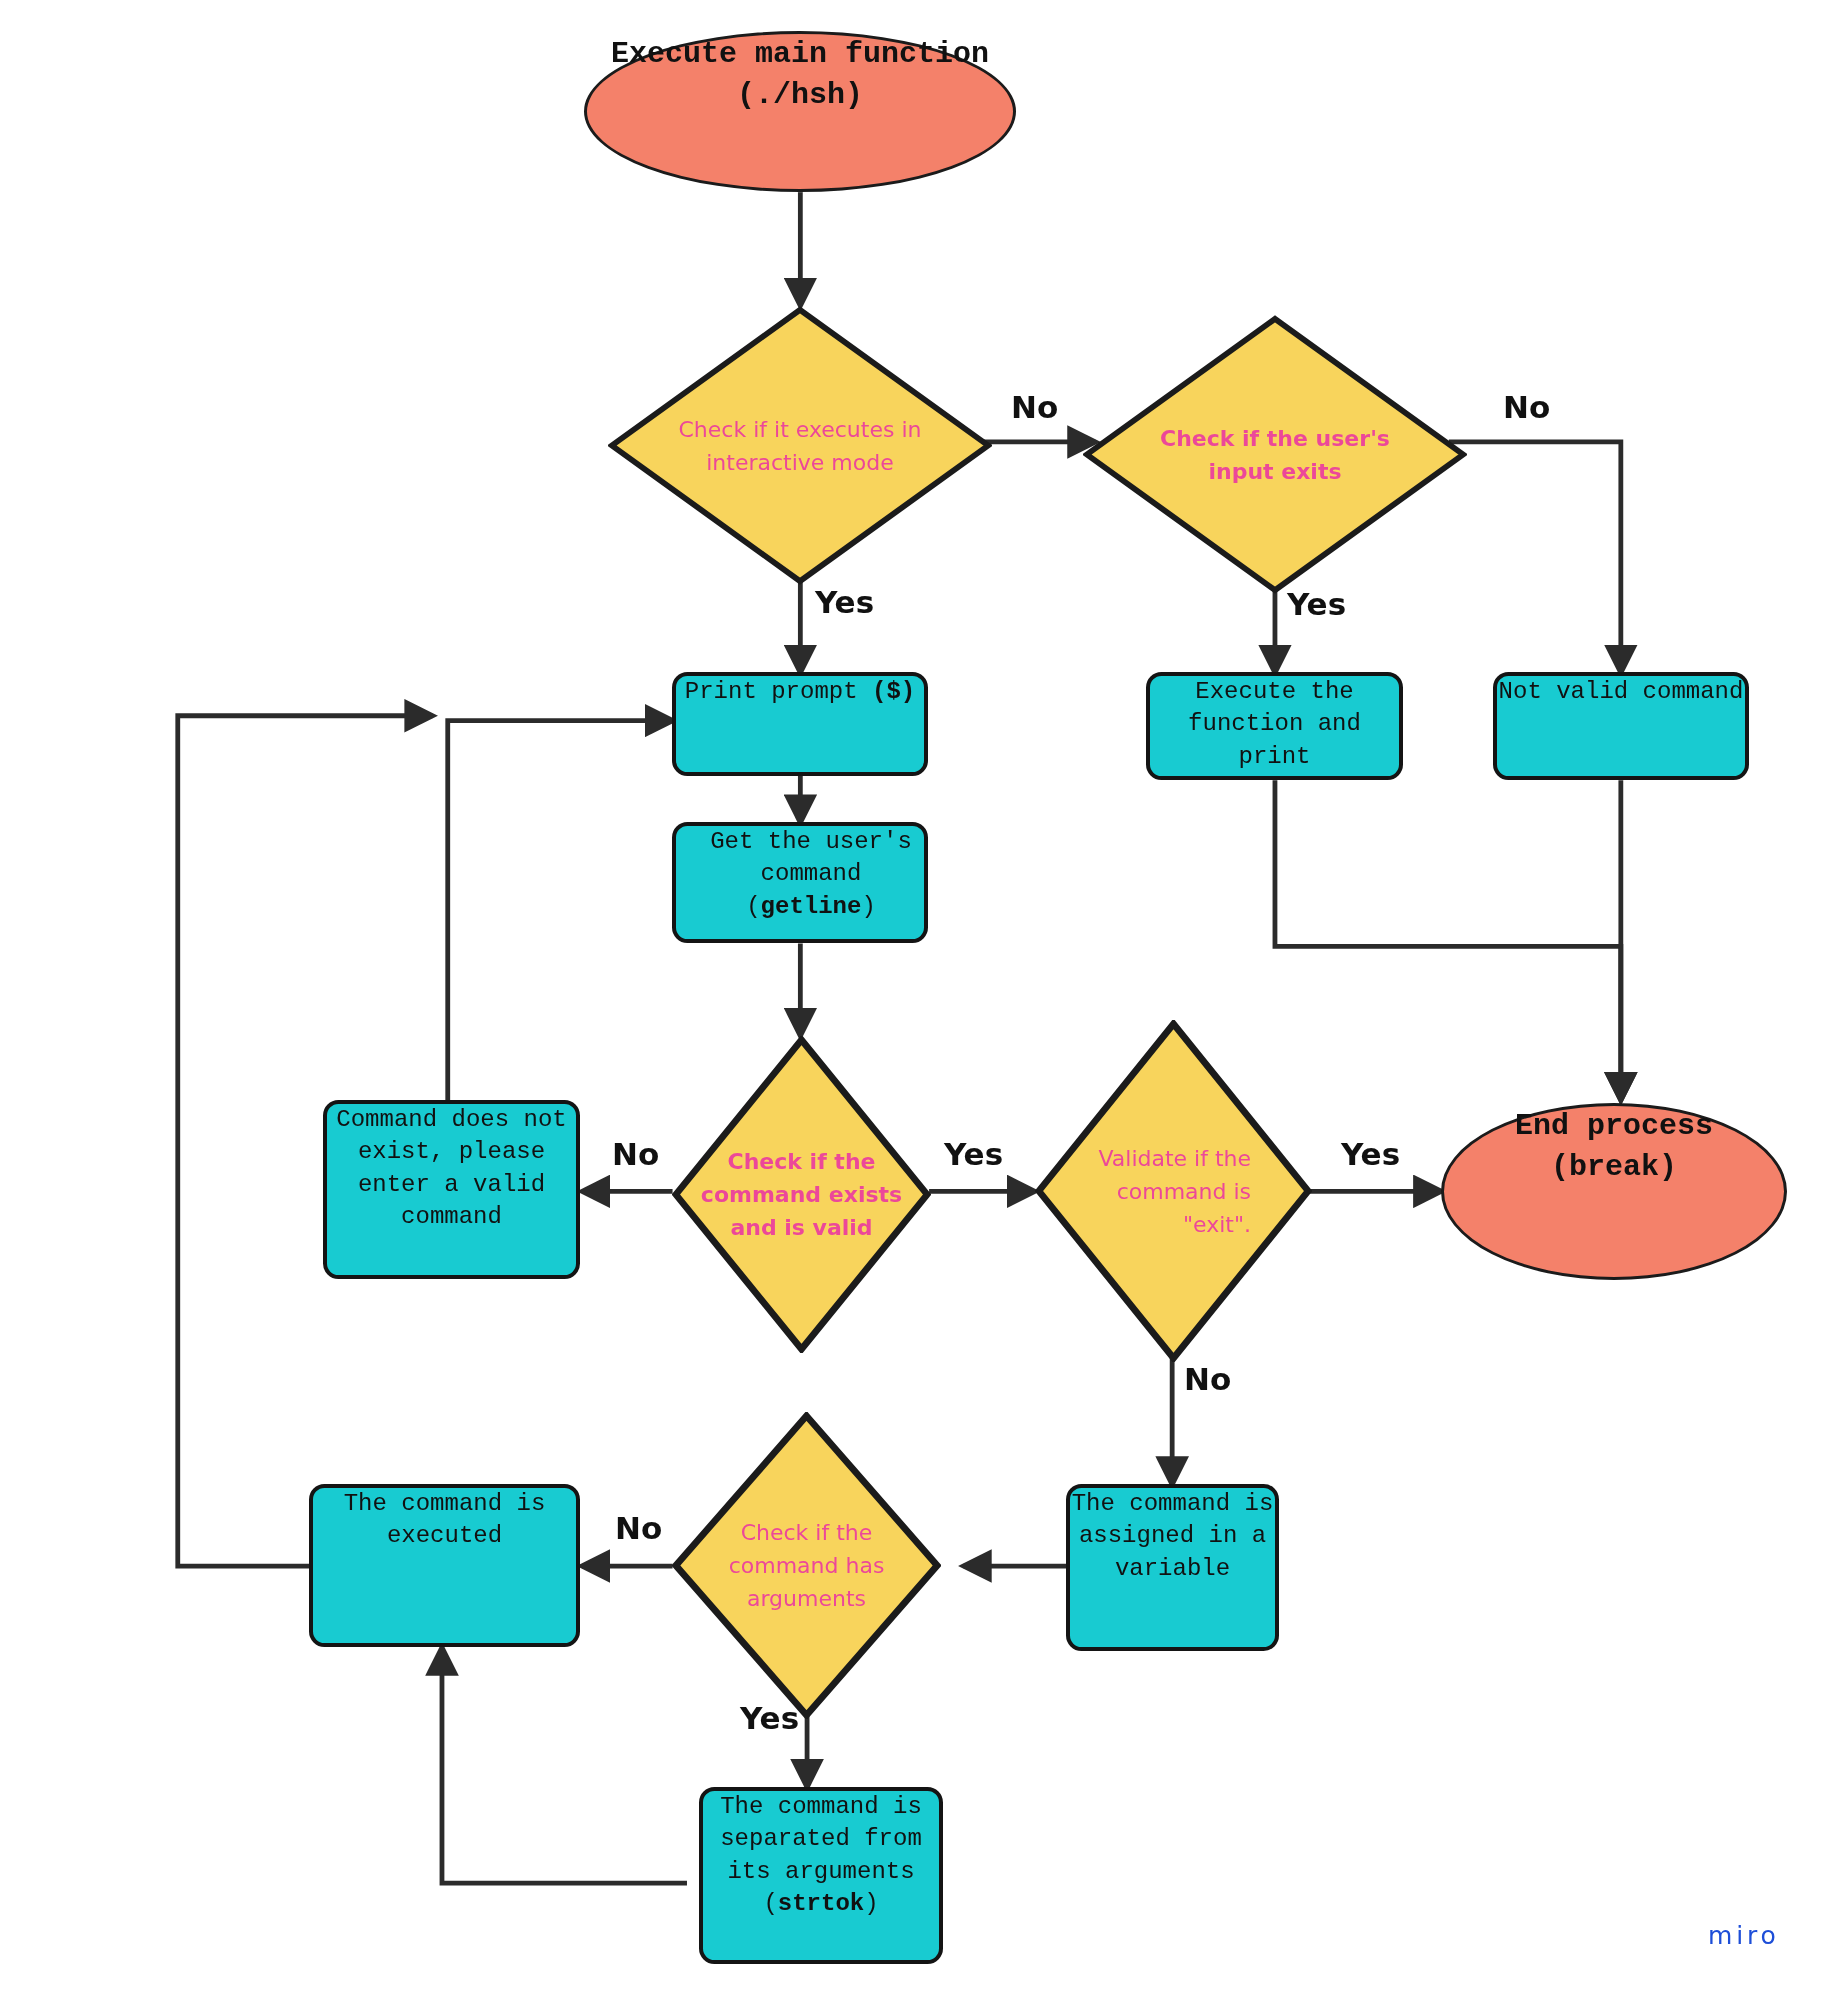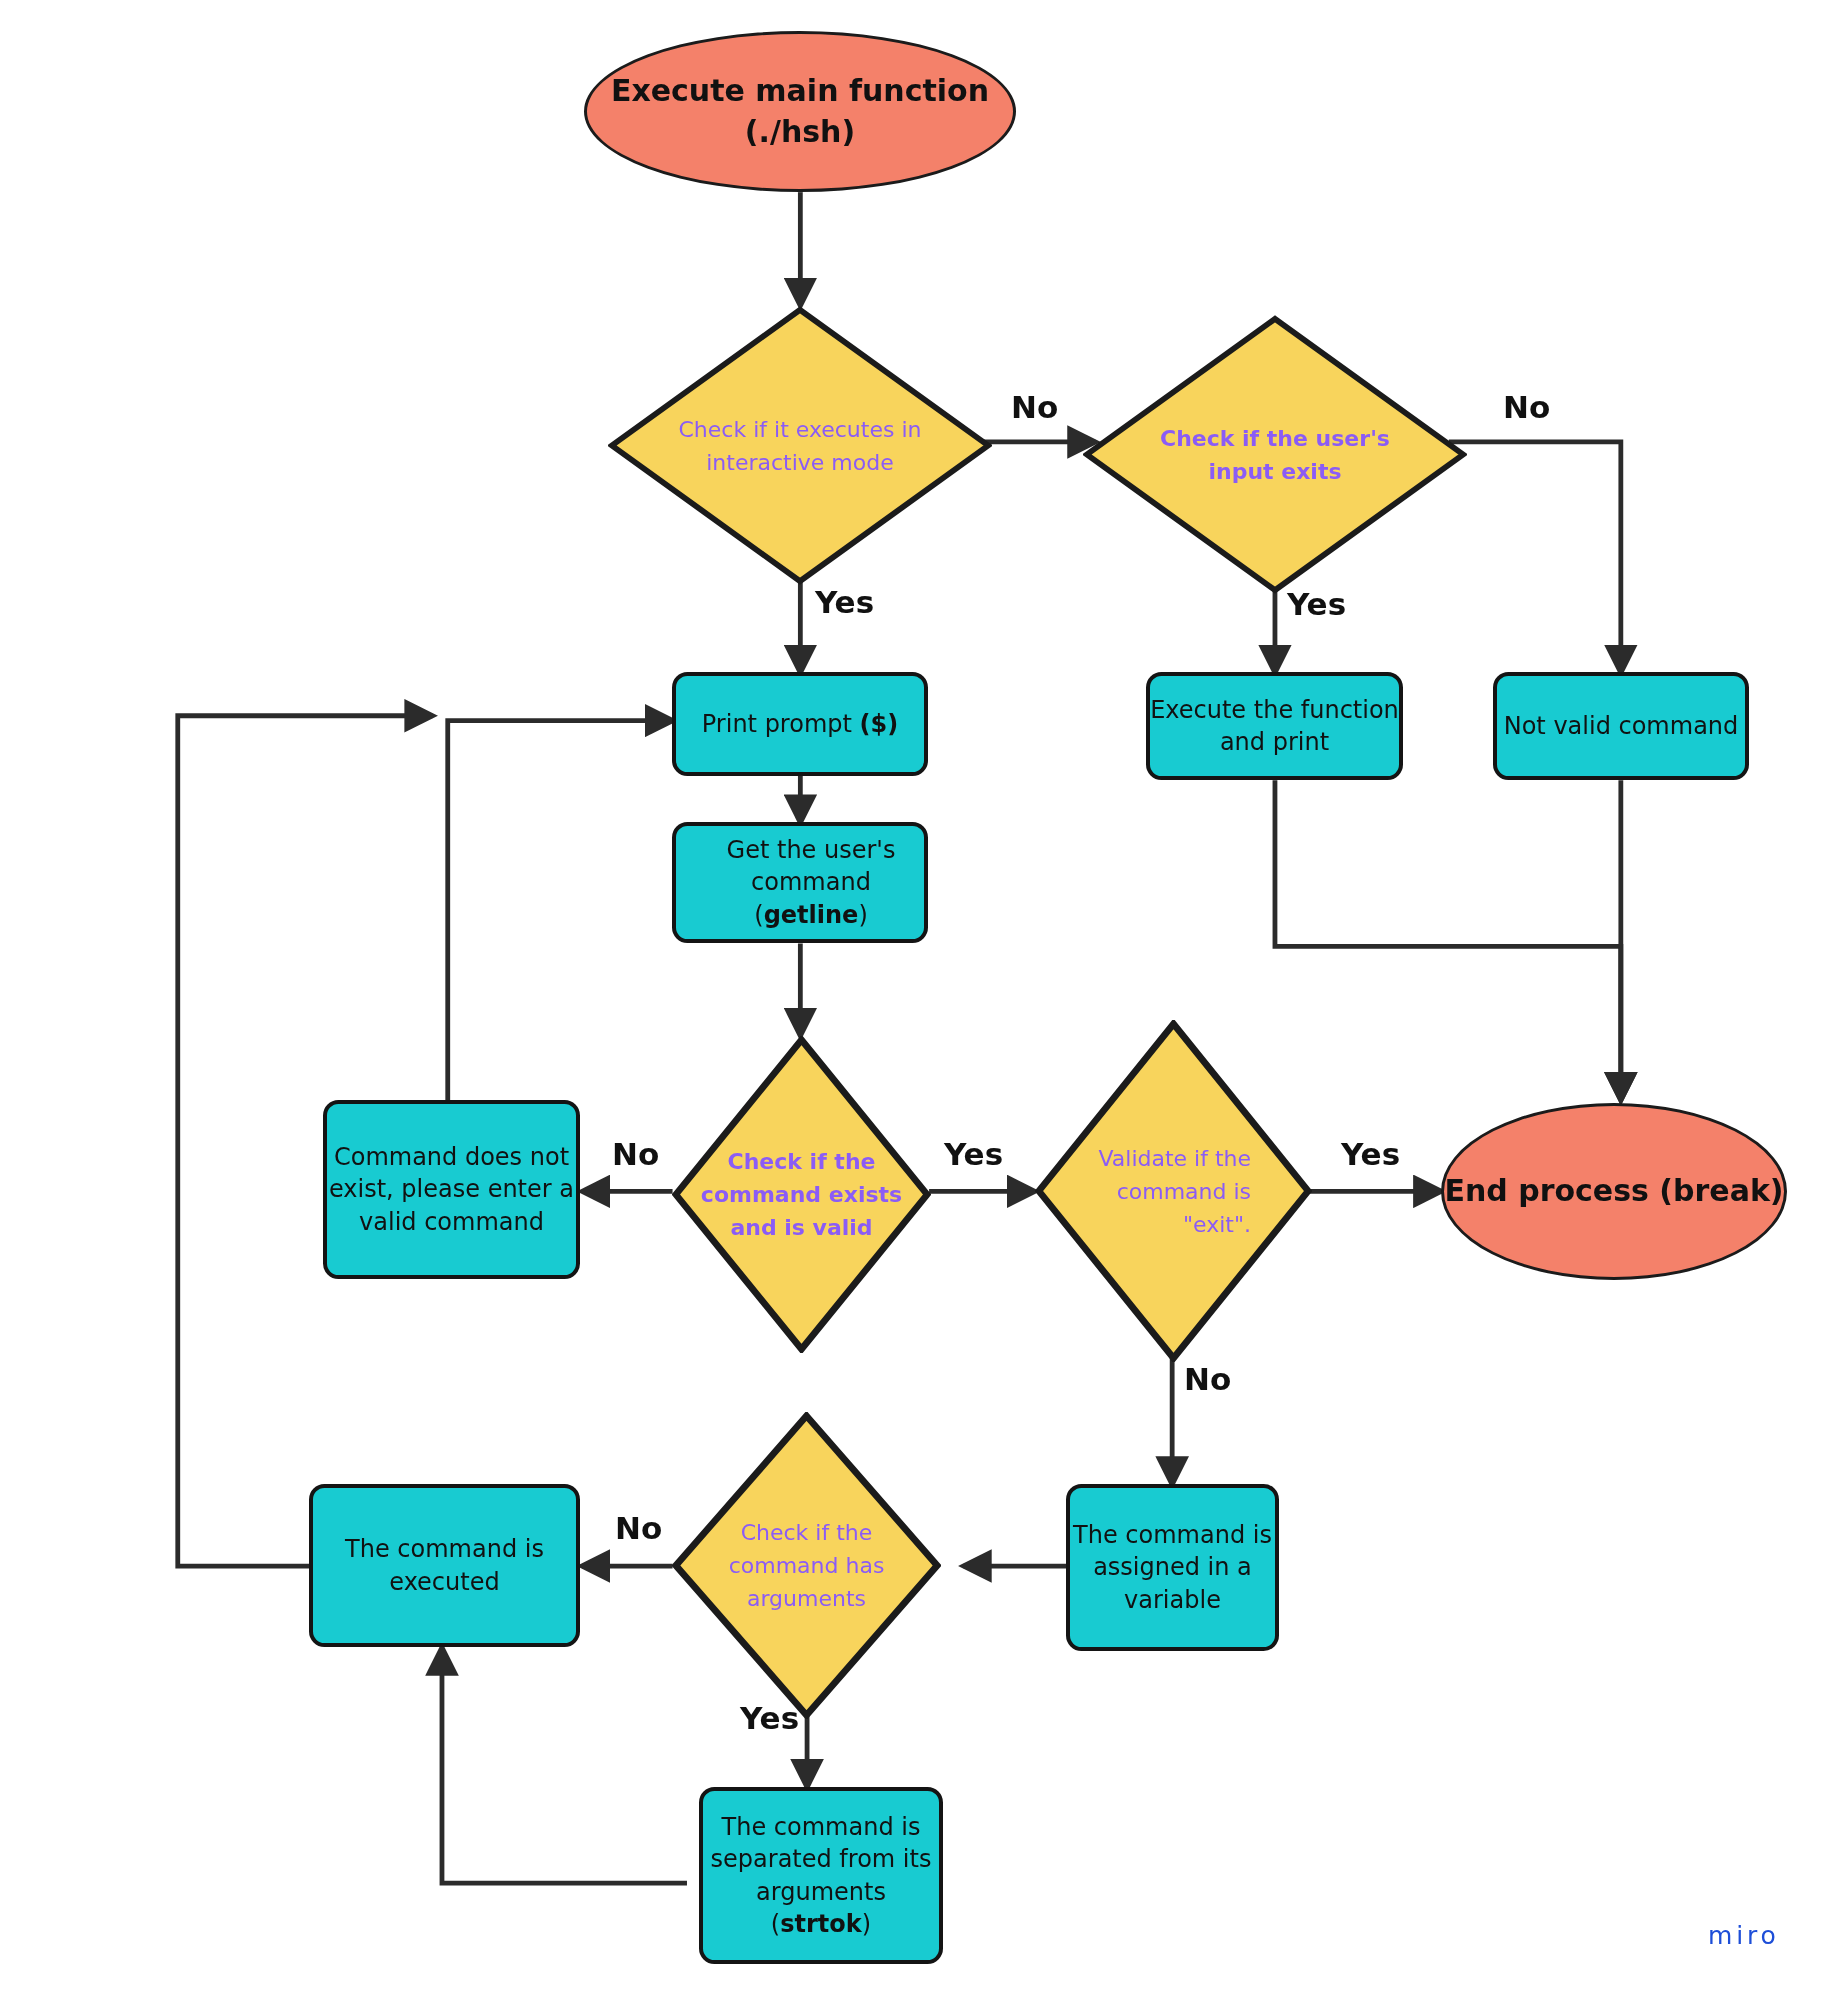--- a/index.html
+++ b/index.html
@@ -22,25 +22,25 @@
     left: 0;
     top: 0;
     width: 1838px;
     height: 2008px;
     pointer-events: none;
   }
   .node {
     position: absolute;
     box-sizing: border-box;
     display: flex;
-    align-items: center;
     justify-content: center;
     text-align: center;
     color: #111111;
     line-height: 1.35;
+    font-family: Liberation Mono, monospace;
   }
   .terminator {
     border-radius: 50%;
     background: #F4816A;
     border: 3.8px solid #1b1b1b;
     font-weight: bold;
     font-size: 30px;
   }
   .process {
     border-radius: 15.4px;
@@ -62,21 +62,21 @@
     position: absolute;
     left: 0;
     top: 0;
     width: 100%;
     height: 100%;
     display: flex;
     align-items: center;
     justify-content: center;
     text-align: center;
     font-size: 22px;
-    color: #8b5cf6;
+    color: #ec4899;
     line-height: 1.5;
     box-sizing: border-box;
     padding: 0 18%;
   }
   .edge-label {
     position: absolute;
     font-size: 31px;
     font-weight: bold;
     color: #111111;
     white-space: nowrap;

